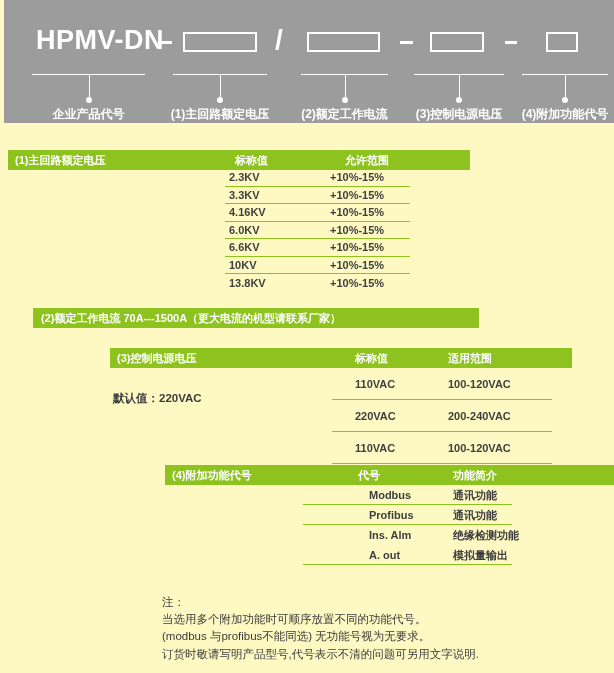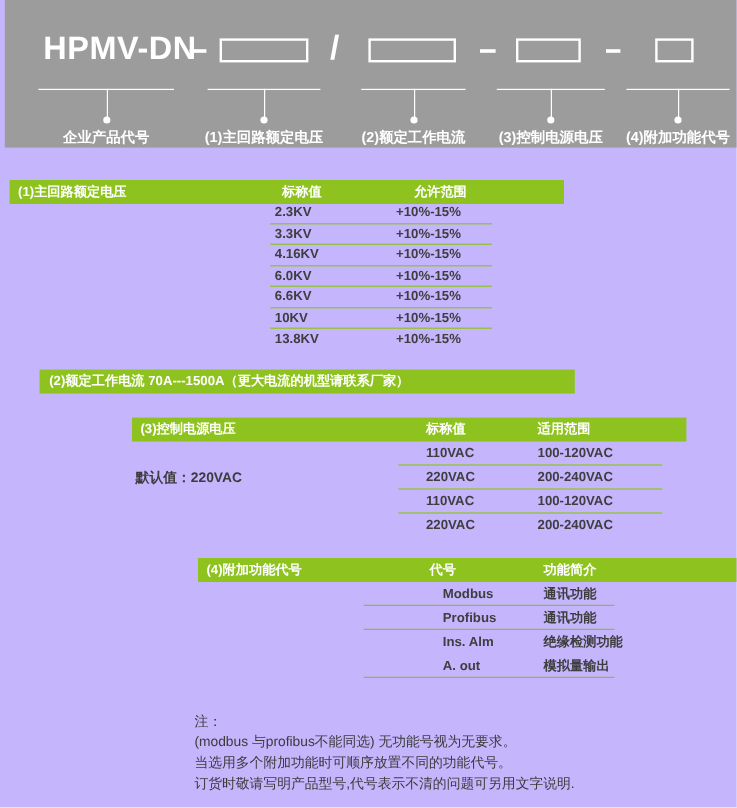--- a/index.html
+++ b/index.html
@@ -1,18 +1,18 @@
 <!DOCTYPE html>
 <html><head>
 <meta charset="utf-8">
 <style>
   * { margin:0; padding:0; box-sizing:border-box; }
   html,body { background:#ffffff; }
   body { font-family:"Liberation Sans", sans-serif; }
-  #page { position:relative; width:614px; height:673px; background:#c4b5fd; overflow:hidden; }
+  #page { position:relative; width:614px; height:673px; background:#fef9c3; overflow:hidden; }
 
   
   .banner { position:absolute; left:4px; top:0; width:610px; height:123px; background:#9c9c9c; }
   .model-title { position:absolute; left:32px; top:27px; color:#ffffff; font-size:27px; font-weight:700; letter-spacing:0.5px; line-height:26px; }
   .hdash { position:absolute; top:41px; height:3px; background:#ffffff; }
   .hdash.d1 { left:154px; width:14px; }
   .hdash.d2 { left:396px; width:13px; }
   .hdash.d3 { left:501px; width:12px; }
   .mbox { position:absolute; top:32px; height:20px; border:2px solid #ffffff; background:transparent; }
   .mbox.b1 { left:179px; width:74px; }
@@ -45,21 +45,21 @@
 
   
   .rows { position:absolute; }
   .trow { position:relative; border-bottom:1px solid #8ec31f; color:#3e3e3e; font-size:11px; font-weight:600; }
   .trow.last { border-bottom:none;text-decoration:underline; }
   .trow .ca, .trow .cb { position:absolute; top:50%; transform:translateY(-50%); white-space:nowrap; }
   .t1rows { left:225px; top:169px; width:185px; }
   .t1rows .trow { height:17.5px; }
   .t1rows .ca { left:4px; } .t1rows .cb { left:105px; }
   .t3rows { left:332px; top:368px; width:220px; }
-  .t3rows .trow { height:20px; }
+  .t3rows .trow { height:32px; }
   .t3rows .ca { left:23px; } .t3rows .cb { left:116px; }
   .t4rows { left:303px; top:485px; width:209px; }
   .t4rows .trow { height:20px; }
   .t4rows .ca { left:66px; } .t4rows .cb { left:150px; }
 
   .default-note { position:absolute; left:113px; top:391px; color:#3c3c3c; font-size:11.5px; font-weight:700; white-space:nowrap; }
 
   
   .greenbar { position:absolute; left:33px; top:308px; width:446px; height:20px; background:#8ec31f; color:#ffffff; font-size:11px; font-weight:700; line-height:20px; }
   .greenbar span { position:absolute; left:8px; white-space:nowrap; }
@@ -200,18 +200,18 @@
         <span class="cb">绝缘检测功能</span>
       </div>
     <div class="trow">
         <span class="ca">A. out</span>
         <span class="cb">模拟量输出</span>
       </div>
   </section>
 
   <footer class="notes">
     <div>注：</div>
+    <div>当选用多个附加功能时可顺序放置不同的功能代号。</div>
     <div>(modbus 与profibus不能同选) 无功能号视为无要求。</div>
-    <div>当选用多个附加功能时可顺序放置不同的功能代号。</div>
     <div>订货时敬请写明产品型号,代号表示不清的问题可另用文字说明.</div>
   </footer>
 
 </div>
 
 </body></html>

